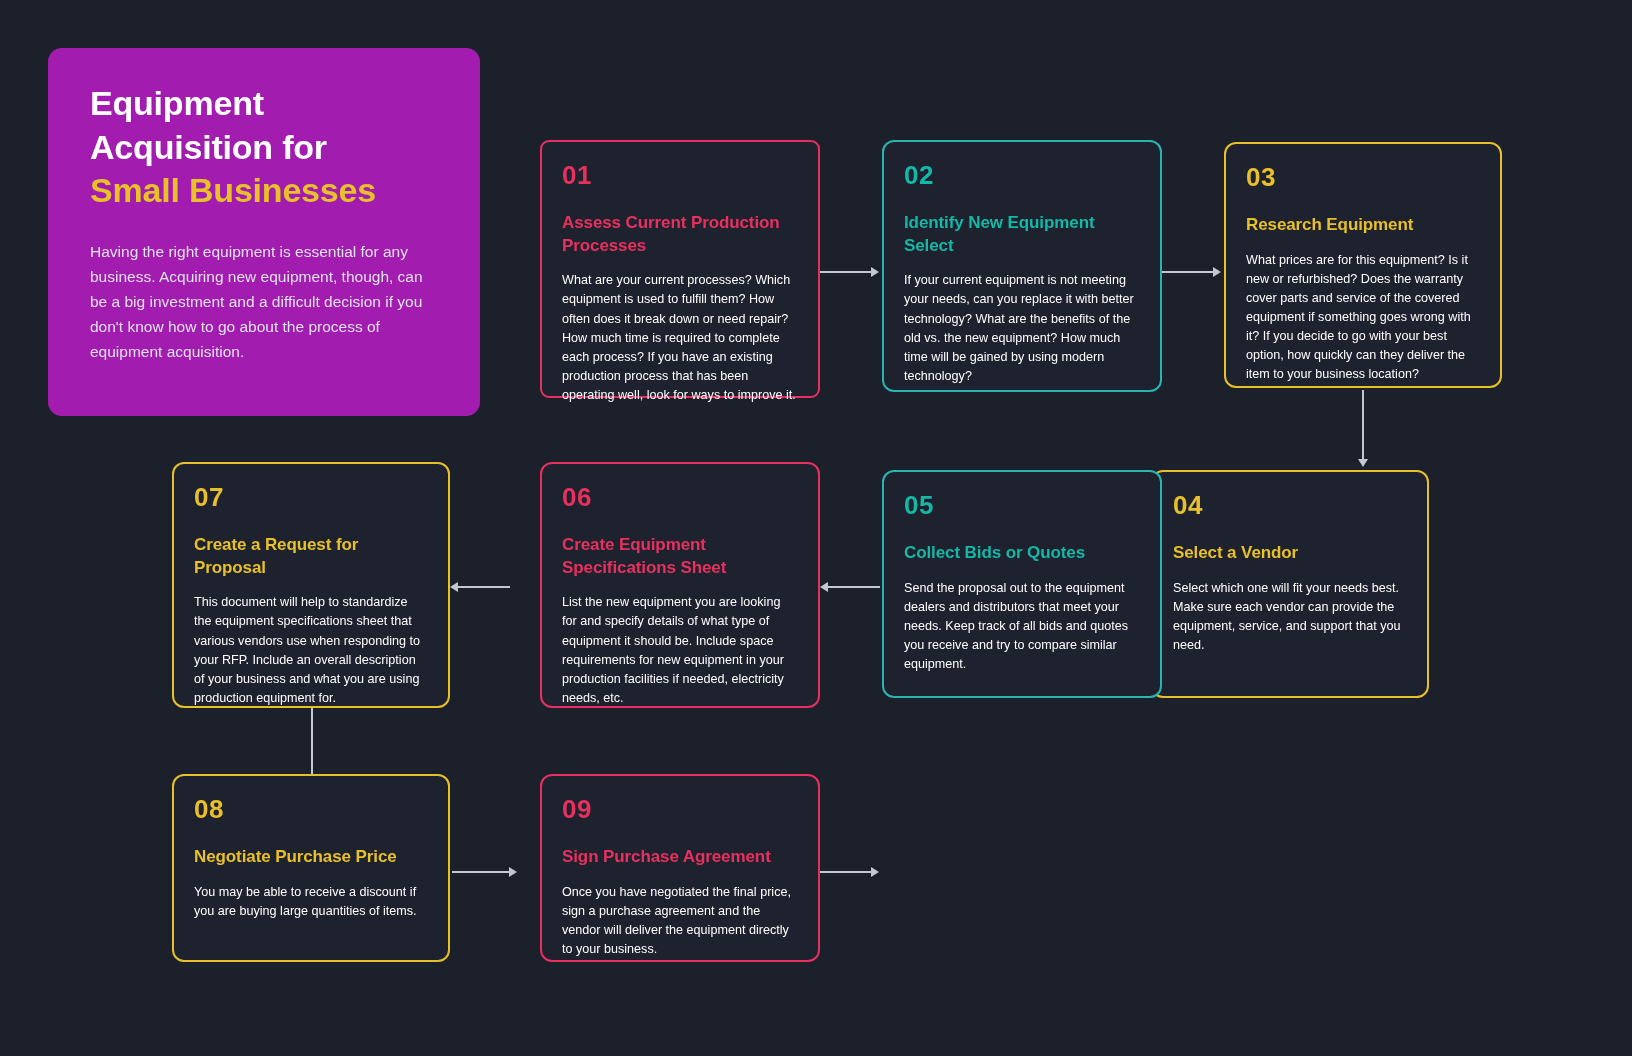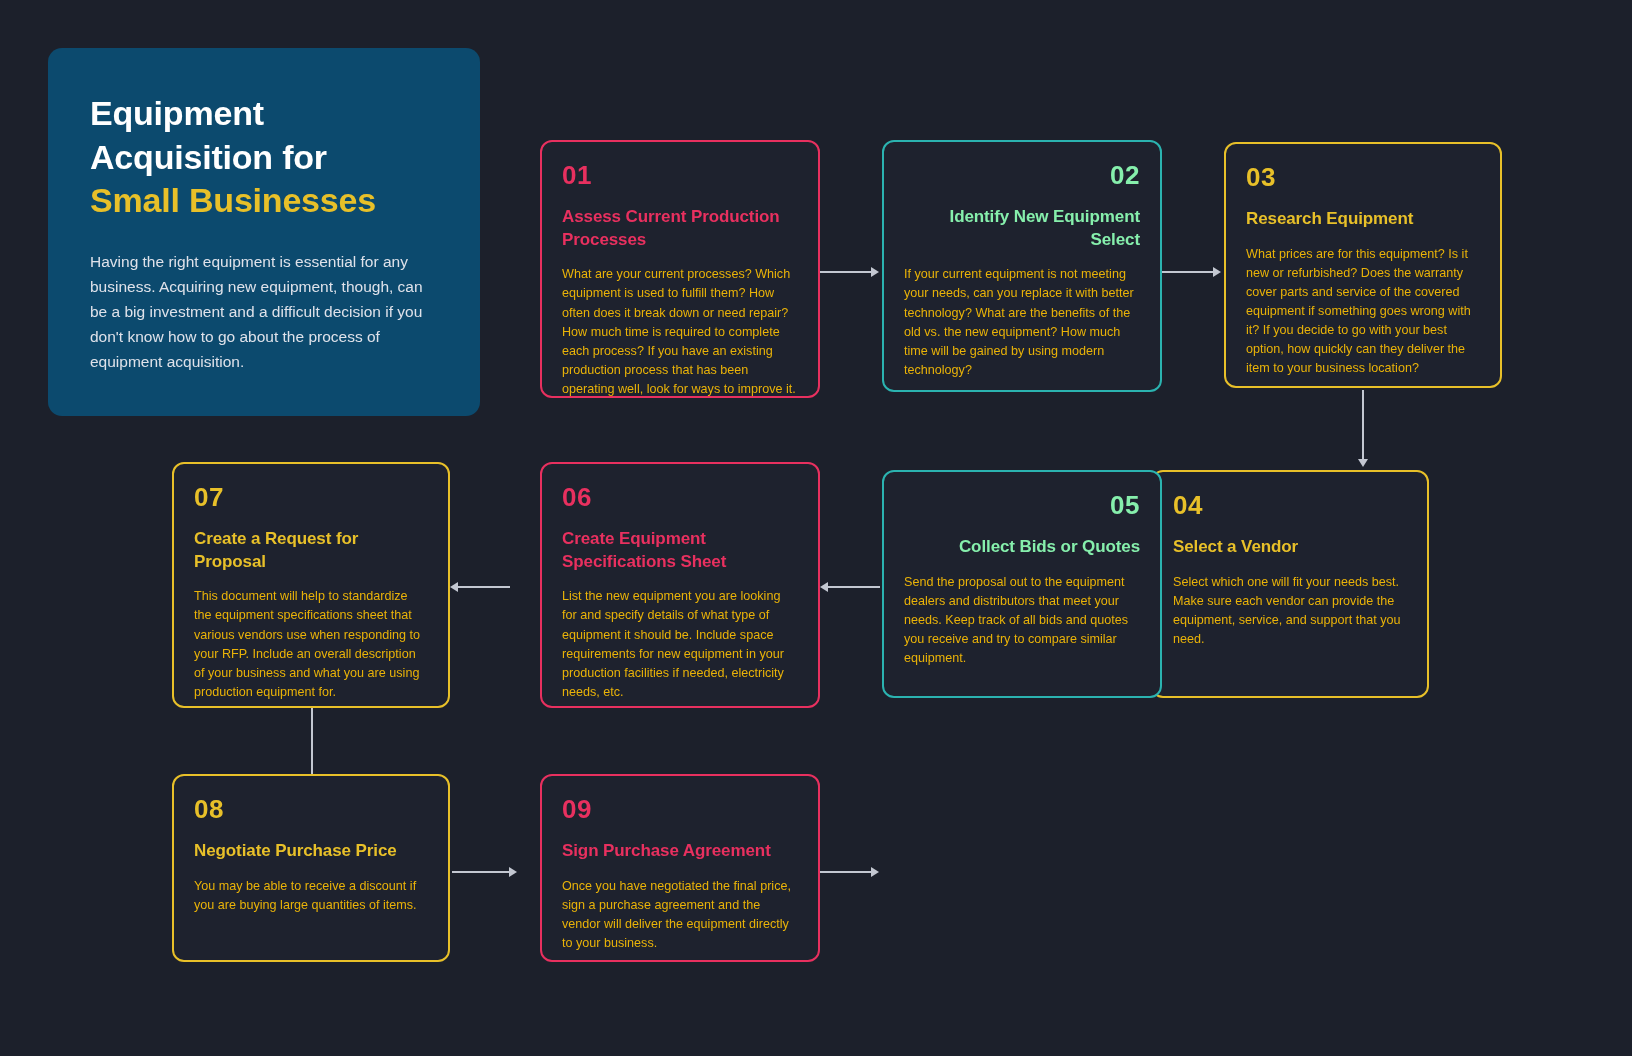--- a/index.html
+++ b/index.html
@@ -13,23 +13,23 @@
     position: relative;
     width: 1632px; height: 1056px;
     background: #1c202b;
   }
 
   
   .title-card {
     position: absolute;
     left: 48px; top: 48px;
     width: 432px; height: 368px;
-    background: #0c4a6e;
+    background: #a21caf;
     border-radius: 14px;
-    padding: 44px 42px 0 42px;
+    padding: 34px 42px 0 42px;
   }
   .title-h {
     font-size: 34px;
     font-weight: 700;
     line-height: 1.28;
     color: #ffffff;
     letter-spacing: -0.2px;
   }
   .title-h .accent { color: #e8c029; display: block; }
   .title-p {
@@ -47,37 +47,37 @@
     border-radius: 12px;
     padding: 20px 20px 18px 20px;
   }
   .card .num {
     font-size: 26px;
     font-weight: 700;
     line-height: 1;
     letter-spacing: 0.5px;
   }
   .card .ttl {
-    margin-top: 18px;
+    margin-top: 24px;
     font-size: 17px;
     font-weight: 700;
     line-height: 1.33;
     letter-spacing: -0.1px;
   }
   .card .body {
     margin-top: 14px;
     font-size: 12.6px;
     line-height: 1.52;
-    color: #eab308;
+    color: #ffffff;
   }
 
   .c-pink  { border-color: #e8305f; }
   .c-pink .num, .c-pink .ttl  { color: #e8305f; }
   .c-teal  { border-color: #2bb3b0; }
-  .c-teal .num, .c-teal .ttl  { color: #86efac; text-align: right; }
+  .c-teal .num, .c-teal .ttl  { color: #14b8a6; }
   .c-gold  { border-color: #e8c029; }
   .c-gold .num, .c-gold .ttl  { color: #e8c029; }
 
   
   .conn {
     position: absolute;
     background: #c3c7d1;
   }
   .conn-h { height: 1.6px; }
   .conn-v { width: 1.6px; }
@@ -166,21 +166,21 @@
 
   <div class="conn conn-v" style="left:311px; top:708px; height:68px;"></div>
   <div class="arrow arrow-d" style="left:307px; top:775px;"></div>
 
   <div class="conn conn-h" style="left:452px; top:871px; width:58px;"></div>
   <div class="arrow arrow-r" style="left:509px; top:867px;"></div>
 
   <div class="conn conn-h" style="left:820px; top:871px; width:52px;"></div>
   <div class="arrow arrow-r" style="left:871px; top:867px;"></div>
 
-  <div class="card c-pink" style="left:540px; top:140px; width:280px; height:258px;">
+  <div class="card c-pink" style="left:540px; top:140px; width:280px; height:258px;border-radius:9px;">
     <div class="num">01</div>
     <div class="ttl">Assess Current Production Processes</div>
     <div class="body">What are your current processes? Which equipment is used to fulfill them? How often does it break down or need repair? How much time is required to complete each process? If you have an existing production process that has been operating well, look for ways to improve it.</div>
   </div>
 
   <div class="card c-teal" style="left:882px; top:140px; width:280px; height:252px;">
     <div class="num">02</div>
     <div class="ttl">Identify New Equipment Select</div>
     <div class="body">If your current equipment is not meeting your needs, can you replace it with better technology? What are the benefits of the old vs. the new equipment? How much time will be gained by using modern technology?</div>
   </div>

